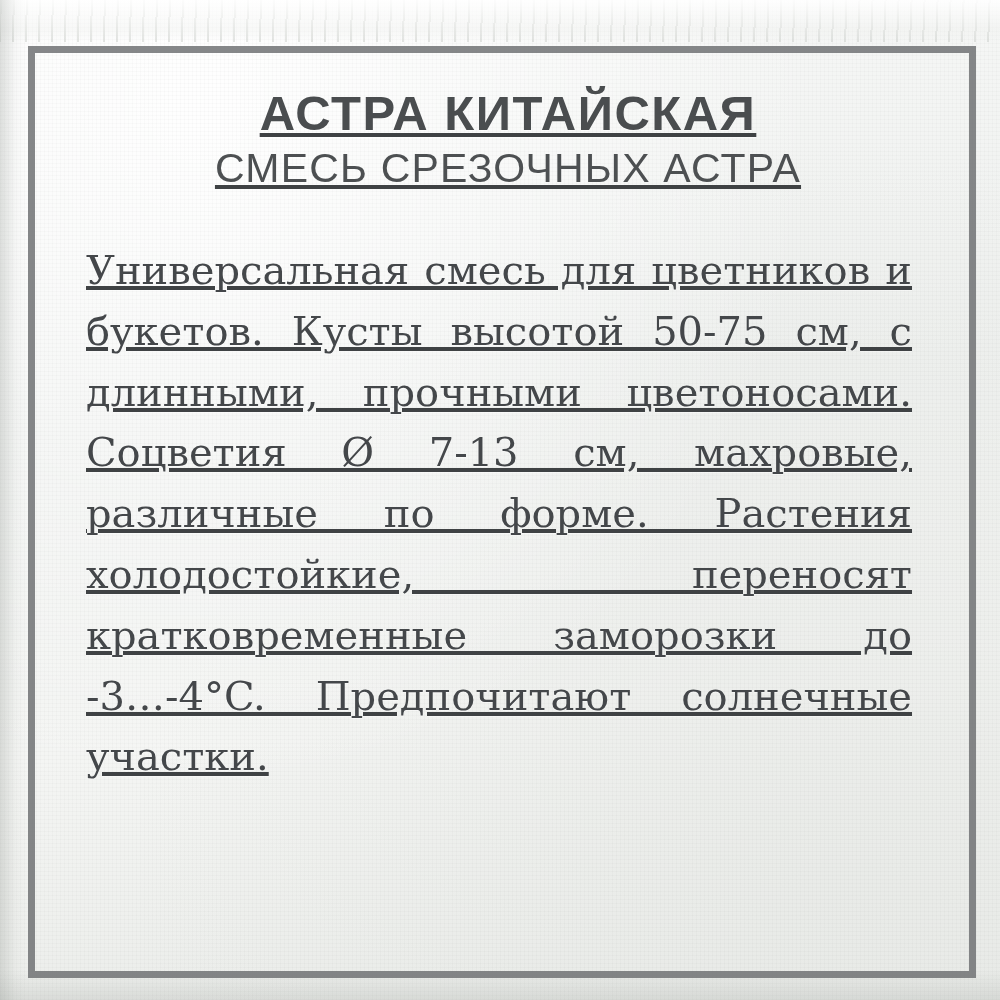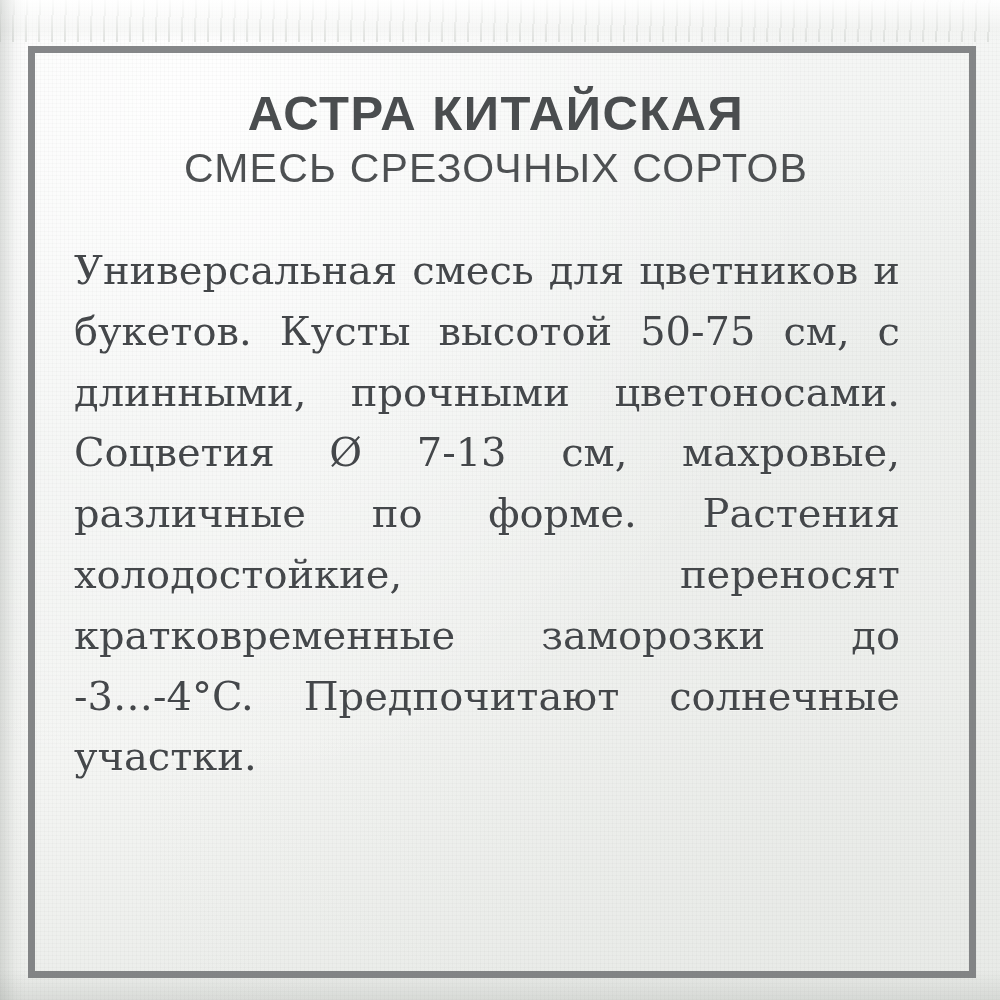--- a/index.html
+++ b/index.html
@@ -82,26 +82,27 @@
     position: absolute;
     inset: -7px;
     border: 7px solid rgba(120,124,126,0.35);
     box-sizing: border-box;
     pointer-events: none;
   }
 
   
   .content {
     position: absolute;
-    left: 56px;
+    left: 68px;
     top: 86px;
     width: 880px;
     box-sizing: border-box;
     color: #3f4244;
     text-align: center;
+    text-decoration: underline;
   }
 
   .title-main {
     font-family: "Liberation Sans", sans-serif;
     font-weight: 700;
     font-size: 49px;
     letter-spacing: 1.5px;
     line-height: 1.12;
     color: #4a4d4f;
     margin: 0 0 4px 0;
@@ -141,17 +142,17 @@
 
   <div class="paper-texture"></div>
   <div class="top-crease"></div>
   <div class="left-shadow"></div>
   <div class="bottom-shadow"></div>
 
   <div class="print-frame"></div>
 
   <div class="content">
     <h1 class="title-main ink-soft">АСТРА КИТАЙСКАЯ</h1>
-    <h2 class="title-sub ink-soft">СМЕСЬ СРЕЗОЧНЫХ СОРТОВ</h2>
+    <h2 class="title-sub ink-soft">СМЕСЬ СРЕЗОЧНЫХ АСТРА</h2>
     <p class="body-text ink-soft">Универсальная смесь для цветников и букетов. Кусты высотой 50-75 см, с длинными, прочными цветоносами. Соцветия Ø 7-13 см, махровые, различные по форме. Растения холодостойкие, переносят кратковременные заморозки до -3…-4°C. Предпочитают солнечные участки.</p>
   </div>
 
 </div>
 
 </body></html>

